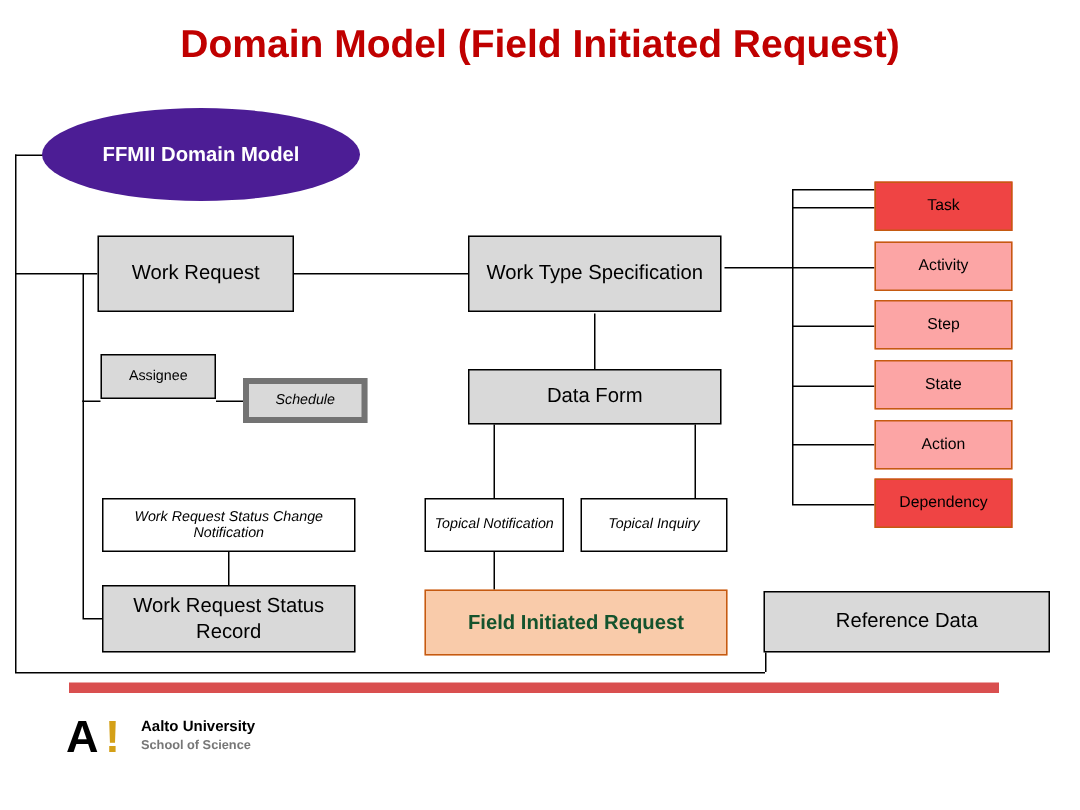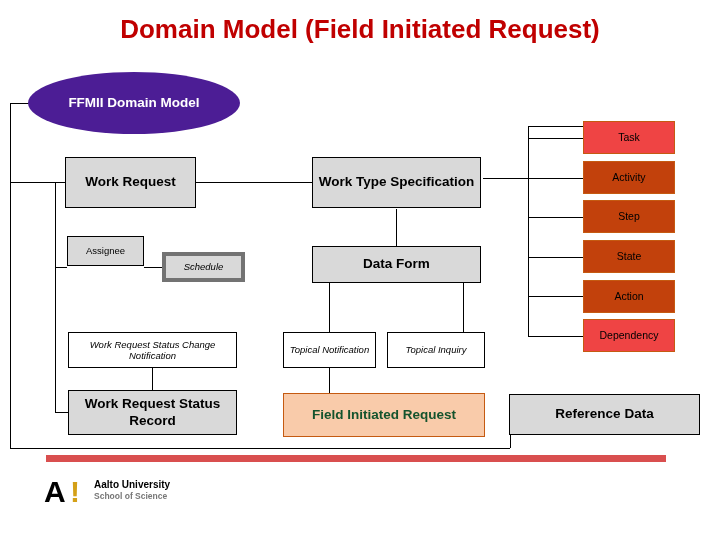--- a/index.html
+++ b/index.html
@@ -37,21 +37,21 @@
     display:flex;align-items:center;justify-content:center;
     text-align:center;
     line-height:1.2;
     background:#ffffff;
   }
   
   .gray{
     background:#d9d9d9;
     border:1px solid #000000;
     font-size:13.5px;
-    font-weight:bold;
+    font-weight:normal;
     color:#000000;
   }
   .gray-small{
     background:#d9d9d9;
     border:1px solid #000000;
     font-size:9.5px;
     color:#000000;
   }
   .gray-italic{
     background:#d9d9d9;
@@ -68,21 +68,21 @@
     color:#000000;
   }
   .orange{
     background:#f9cbaa;
     border:1px solid #c55a11;
     font-size:13.5px;
     font-weight:bold;
     color:#14532d;
   }
   .orange-outline{
-    background:#c2410c;
+    background:#fca5a5;
     border:1px solid #c55a11;
     font-size:10.5px;
     color:#000000;
   }
   .orange-outline-b{
     background:#ef4444;
     border:1px solid #c55a11;
     font-size:10.5px;
     font-weight:normal;
     color:#000000;

